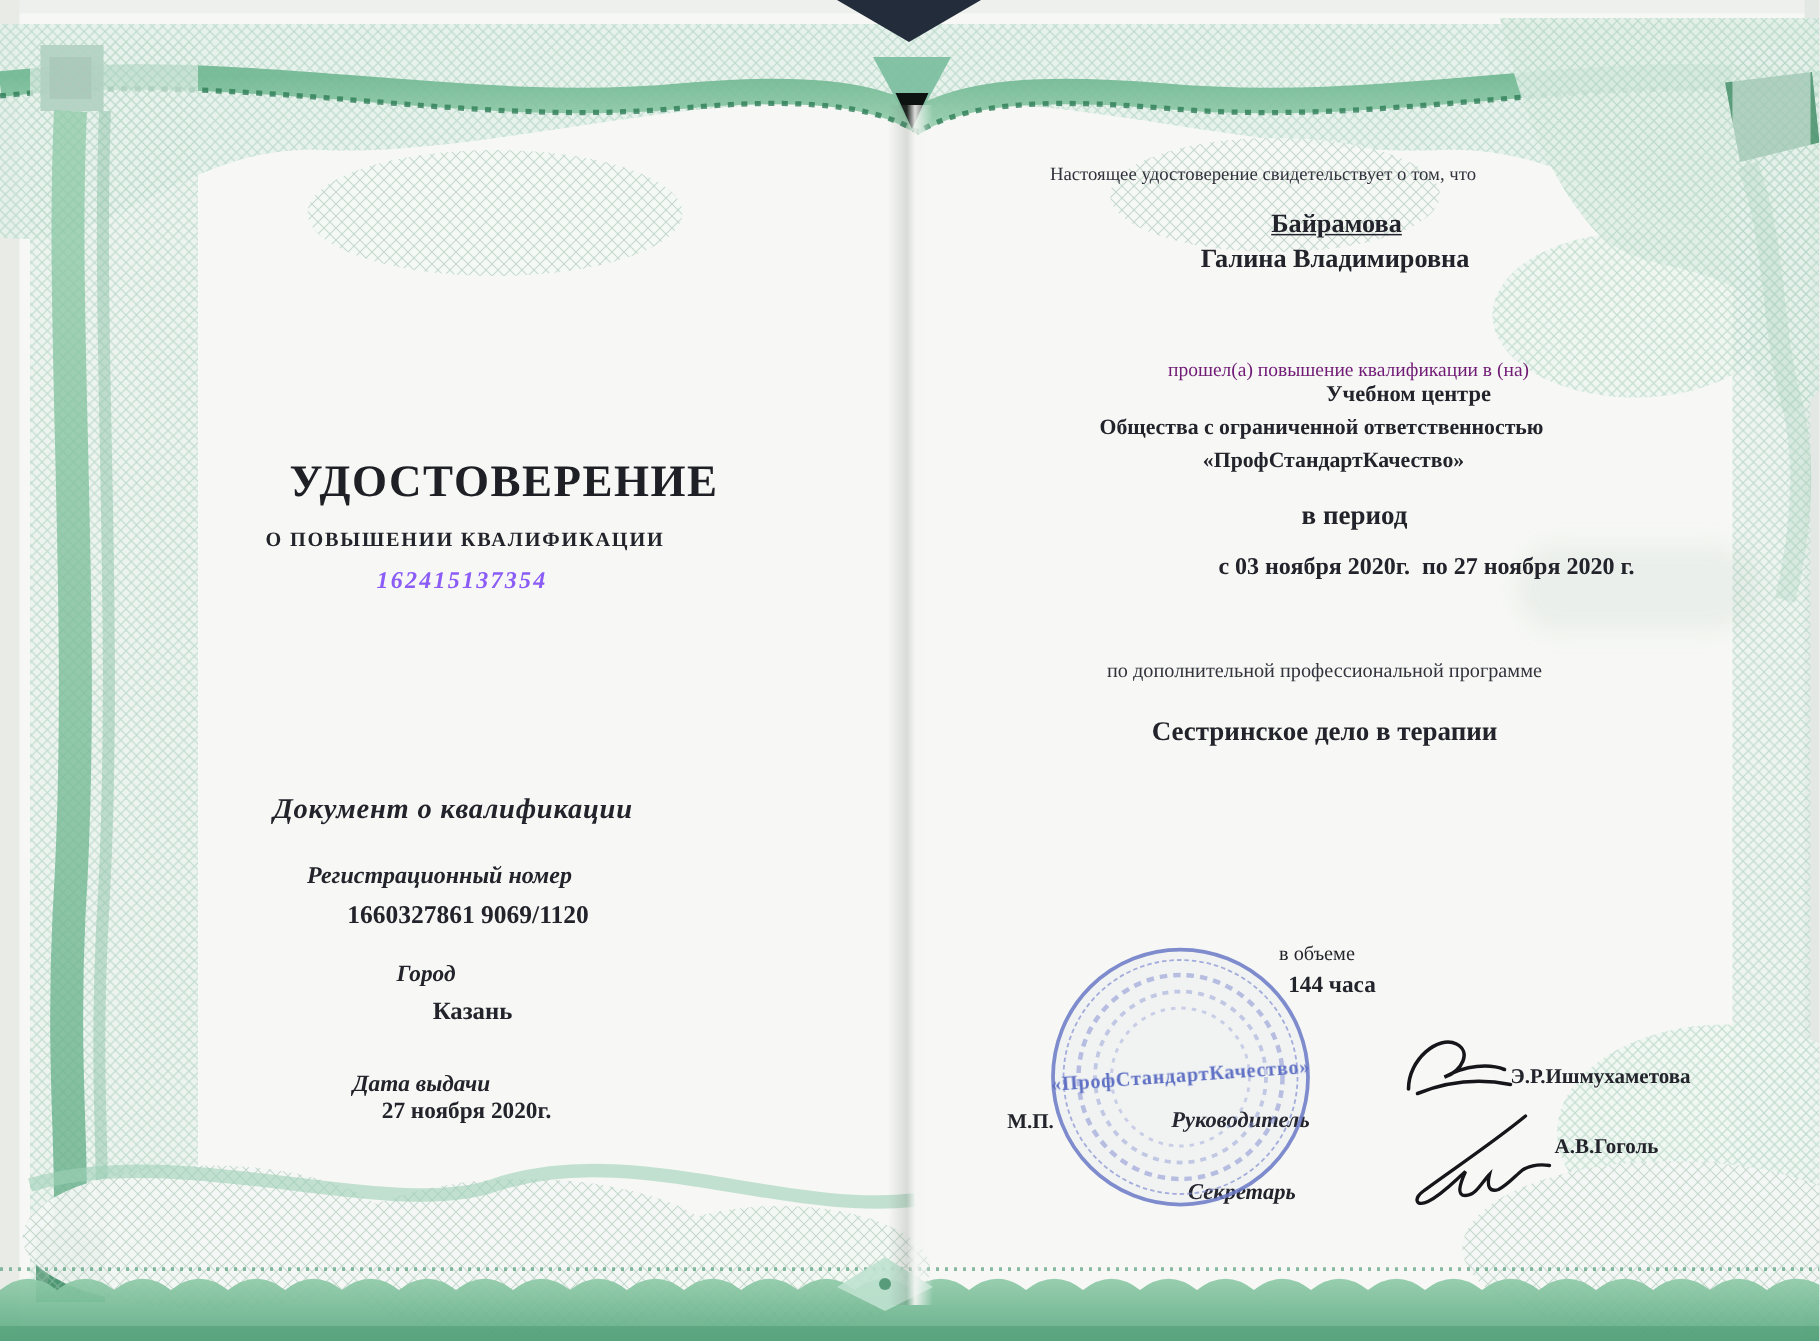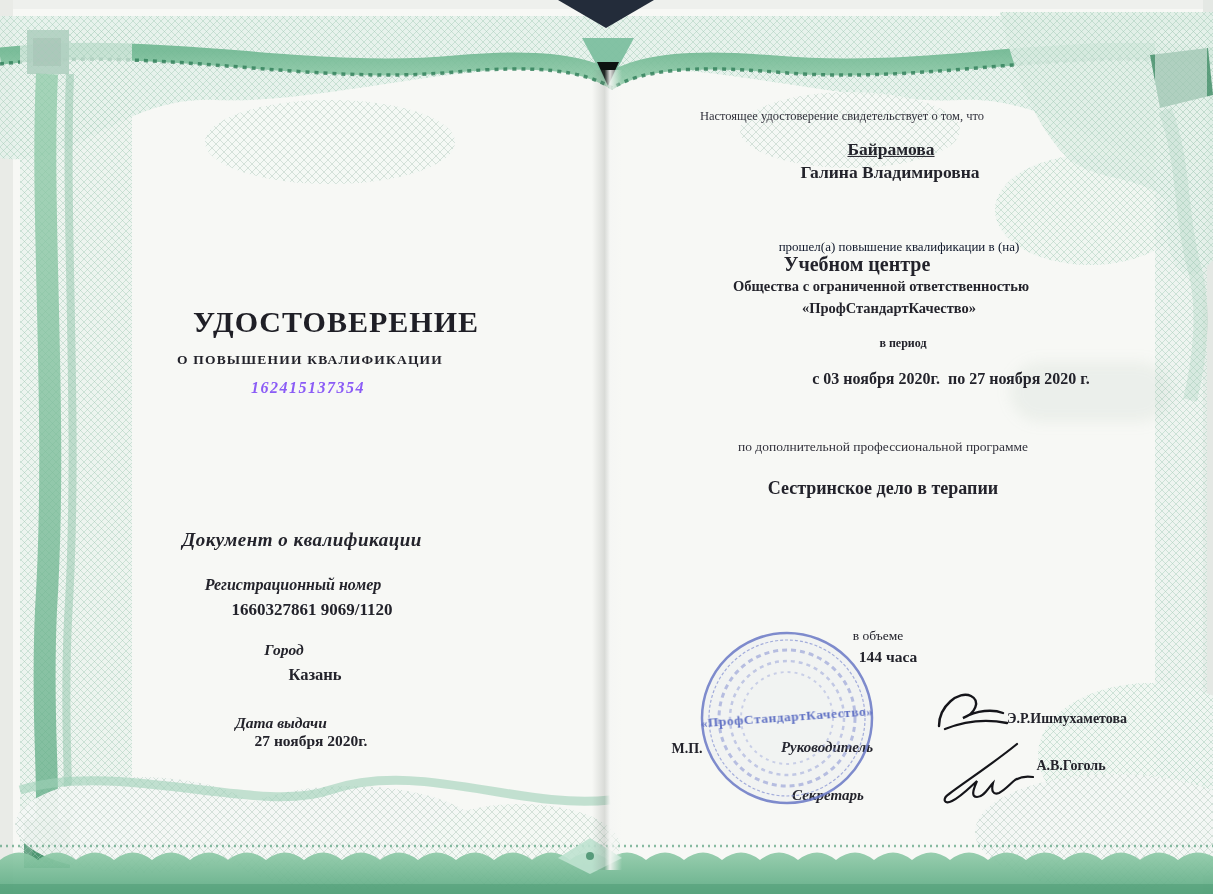--- a/index.html
+++ b/index.html
@@ -118,25 +118,25 @@
     <div class="abs it sb" style="left:284px;top:650px;font-size:15.5px;">Город</div>
     <div class="abs b" style="left:315px;top:675px;font-size:16.5px;">Казань</div>
     <div class="abs it sb" style="left:281px;top:723px;font-size:15.5px;">Дата выдачи</div>
     <div class="abs b" style="left:311px;top:741px;font-size:15.5px;">27 ноября 2020г.</div>
   </div>
 
   <div>
     <div class="abs" style="left:842px;top:116px;font-size:12.5px;color:#32323c;">Настоящее удостоверение свидетельствует о том, что</div>
     <div class="abs b" style="left:891px;top:149px;font-size:17.5px;text-decoration:underline;">Байрамова</div>
     <div class="abs b" style="left:890px;top:172px;font-size:17.5px;">Галина Владимировна</div>
-    <div class="abs" style="left:899px;top:247px;font-size:13px;color:#0f172a;">прошел(а) повышение квалификации в (на)</div>
-    <div class="abs b" style="left:857px;top:264px;font-size:20px;">Учебном центре</div>
+    <div class="abs" style="left:899px;top:247px;font-size:13px;color:#701a75;">прошел(а) повышение квалификации в (на)</div>
+    <div class="abs b" style="left:939px;top:264px;font-size:15px;">Учебном центре</div>
     <div class="abs b" style="left:881px;top:286px;font-size:14.5px;">Общества с ограниченной ответственностью</div>
     <div class="abs b" style="left:889px;top:308px;font-size:14.5px;">«ПрофСтандартКачество»</div>
-    <div class="abs sb" style="left:903px;top:344px;font-size:12px;">в период</div>
+    <div class="abs sb" style="left:903px;top:344px;font-size:18px;">в период</div>
     <div class="abs b" style="left:951px;top:359px;font-size:16px;margin-top:20px;">с 03 ноября 2020г.  по 27 ноября 2020 г.</div>
     <div class="abs" style="left:859px;top:447px;font-size:13.5px;color:#32323c;margin-left:24px;">по дополнительной профессиональной программе</div>
     <div class="abs b" style="left:864px;top:488px;font-size:18px;margin-left:19px;">Сестринское дело в терапии</div>
     <div class="abs" style="left:878px;top:636px;font-size:13.5px;">в объеме</div>
     <div class="abs b" style="left:888px;top:657px;font-size:15.5px;">144 часа</div>
     <div class="abs b" style="left:687px;top:749px;font-size:14px;">М.П.</div>
     <div class="abs b it" style="left:827px;top:748px;font-size:15px;">Руководитель</div>
     <div class="abs b it" style="left:828px;top:796px;font-size:15px;">Секретарь</div>
     <div class="abs b" style="left:1067px;top:719px;font-size:14px;">Э.Р.Ишмухаметова</div>
     <div class="abs b" style="left:1071px;top:766px;font-size:14px;">А.В.Гоголь</div>

